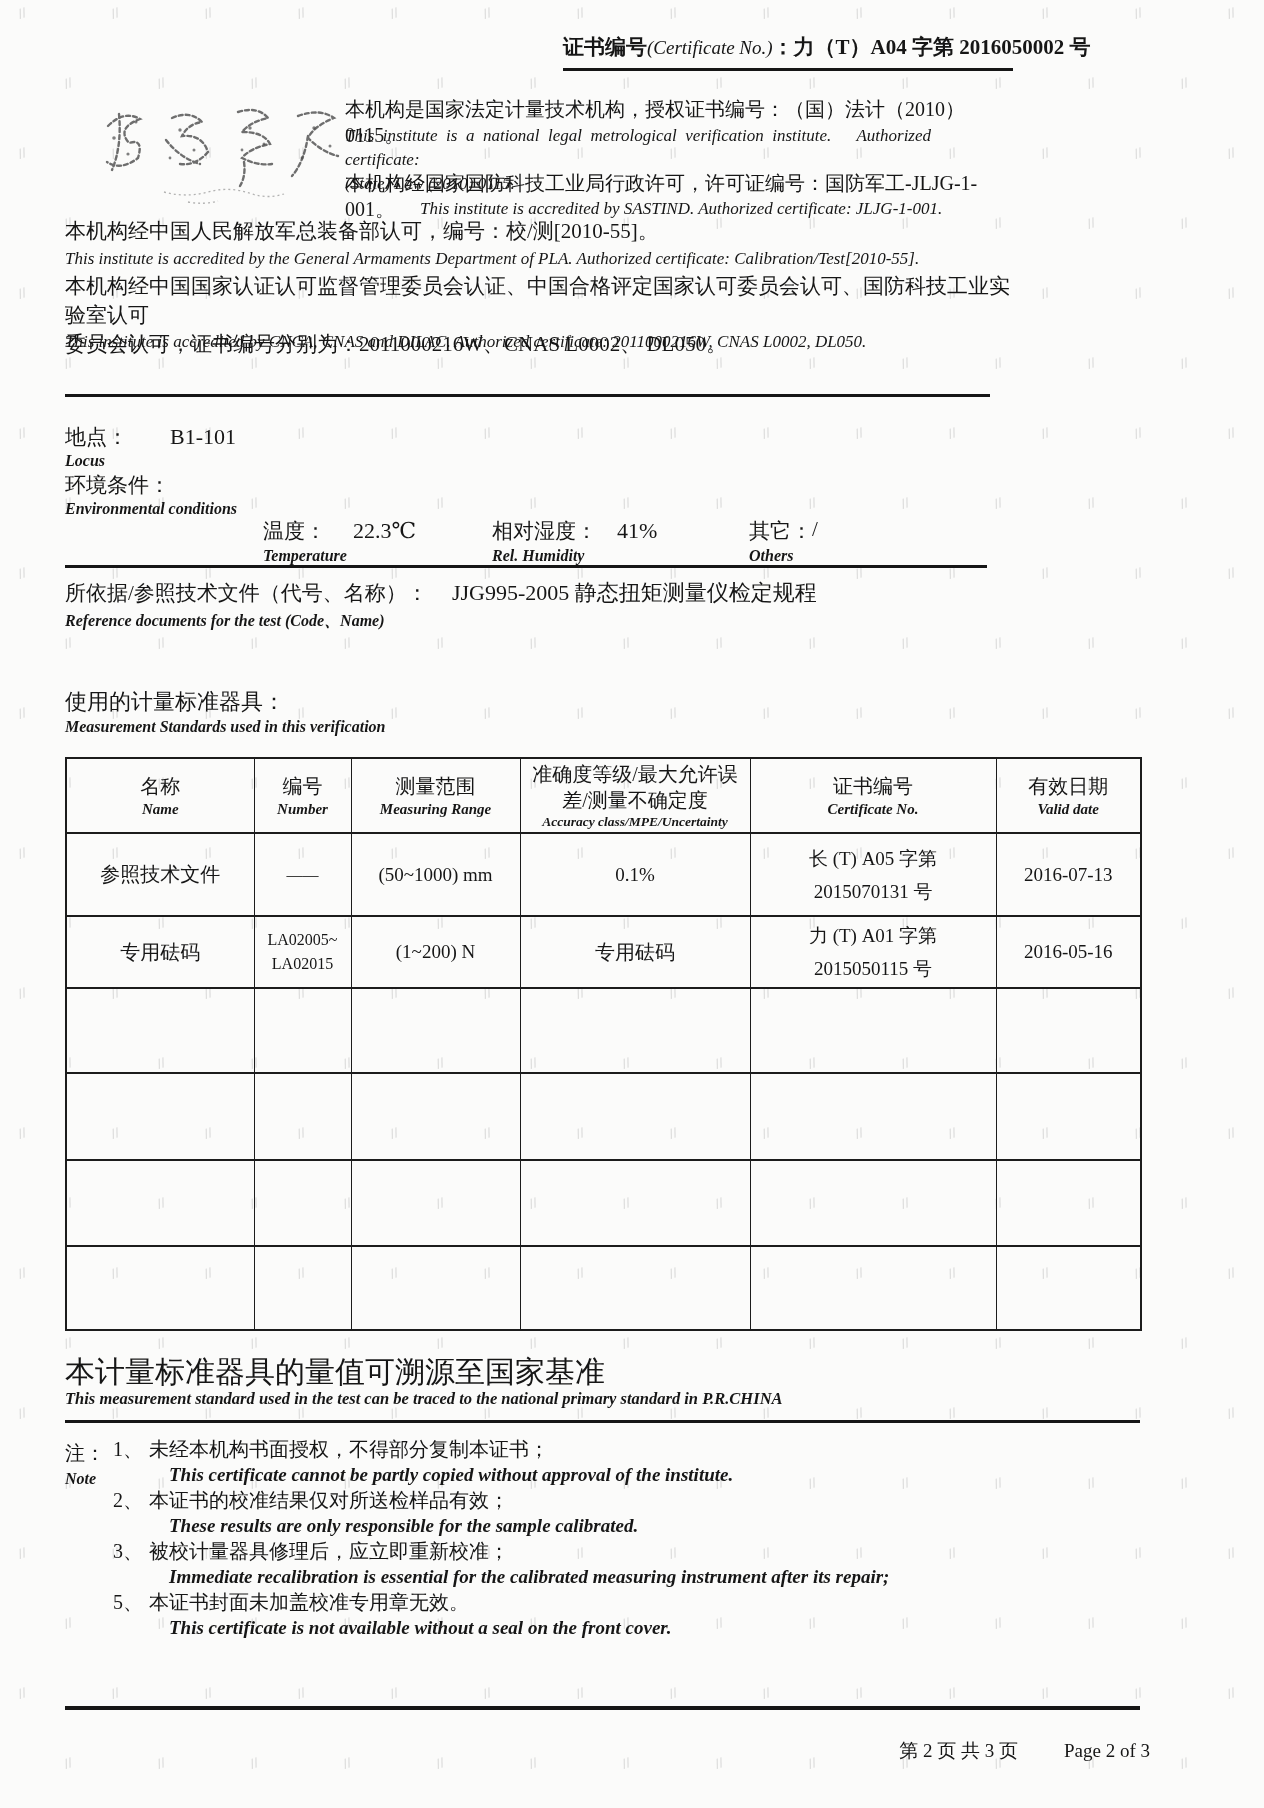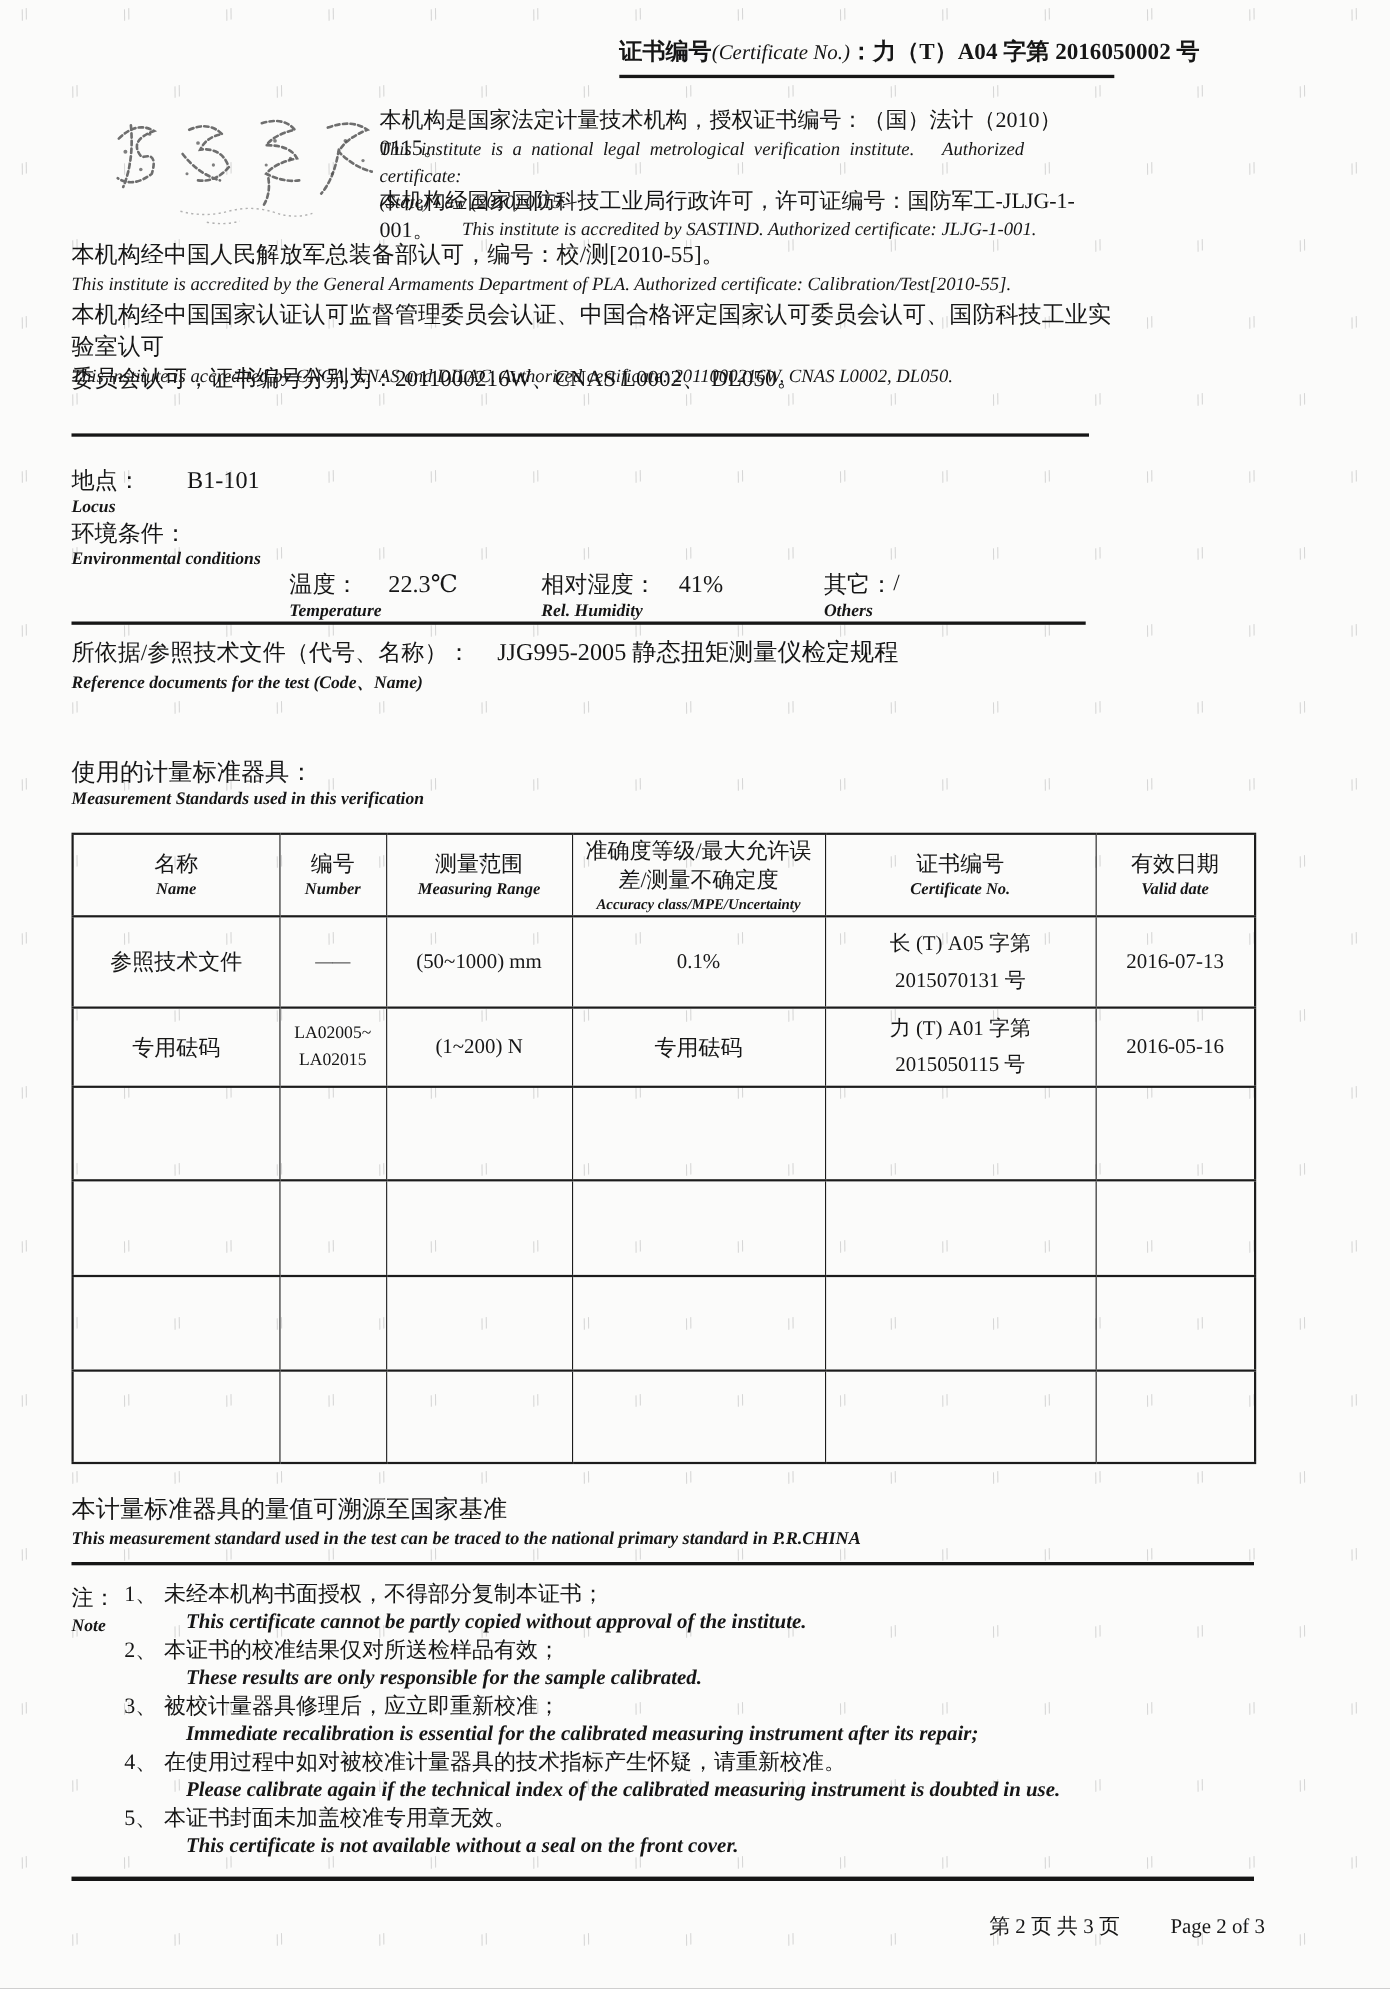--- a/index.html
+++ b/index.html
@@ -565,45 +565,41 @@
       <td></td>
           <td></td>
           <td></td>
           <td></td>
           <td></td>
           <td></td>
     </tr>
   </tbody>
     </table>
 
-  <div class="abs zh-lg" style="left:65px;top:1358px;font-size:22px;">本计量标准器具的量值可溯源至国家基准</div>
+  <div class="abs zh-lg" style="left:65px;top:1358px;font-size:30px;">本计量标准器具的量值可溯源至国家基准</div>
   <div class="abs en-b" style="left:65px;top:1388px;font-size:16.5px;">This measurement standard used in the test can be traced to the national primary standard in P.R.CHINA</div>
   <div class="rule" style="top:1420px;left:65px;width:1075px;height:3px;"></div>
 
   <div class="notes">
     <span class="abs zh" style="left:0;top:4px;">注：</span>
     <span class="abs en-b" style="left:0;top:32px;">Note</span>
 
     <div class="note-item">
       <div class="note-zh"><span class="note-num">1、</span><span>未经本机构书面授权，不得部分复制本证书；</span></div>
       <div class="note-en">This certificate cannot be partly copied without approval of the institute.</div>
     </div>
     <div class="note-item">
       <div class="note-zh"><span class="note-num">2、</span><span>本证书的校准结果仅对所送检样品有效；</span></div>
       <div class="note-en">These results are only responsible for the sample calibrated.</div>
     </div>
     <div class="note-item">
       <div class="note-zh"><span class="note-num">3、</span><span>被校计量器具修理后，应立即重新校准；</span></div>
       <div class="note-en">Immediate recalibration is essential for the calibrated measuring instrument after its repair;</div>
     </div>
     <div class="note-item">
-      <div class="note-zh"><span class="note-num">4、</span><span>在使用过程中如对被校准计量器具的技术指标产生怀疑，请重新校准。</span></div>
-      <div class="note-en">Please calibrate again if the technical index of the calibrated measuring instrument is doubted in use.</div>
-    </div>
-    <div class="note-item">
       <div class="note-zh"><span class="note-num">5、</span><span>本证书封面未加盖校准专用章无效。</span></div>
       <div class="note-en">This certificate is not available without a seal on the front cover.</div>
     </div>
   </div>
 
   <div class="rule" style="top:1706px;left:65px;width:1075px;height:3.5px;"></div>
 
   <div class="footer">
     <span>第 2 页 共 3 页</span><span class="f-en">Page 2 of 3</span>
   </div>

